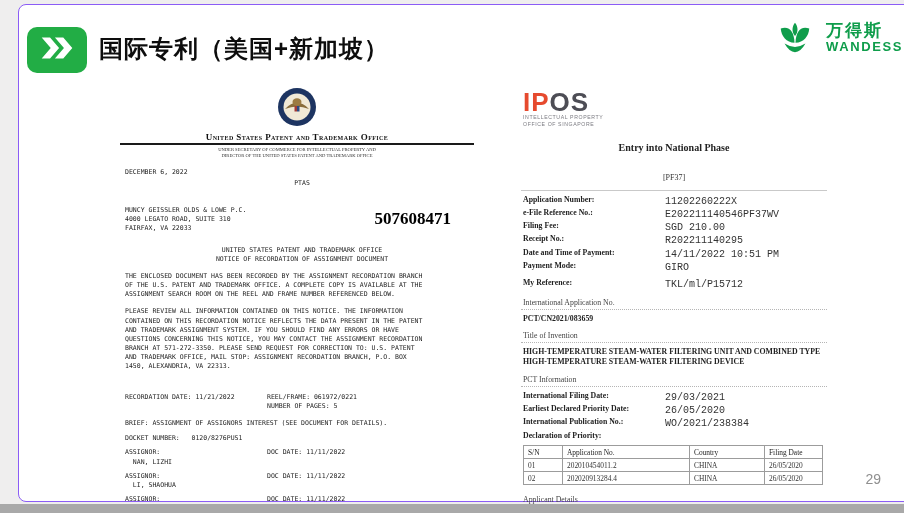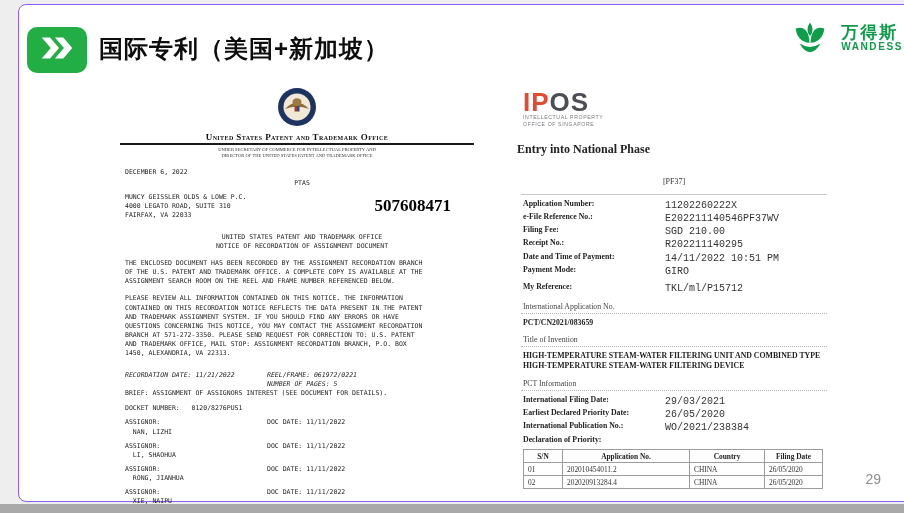--- a/index.html
+++ b/index.html
@@ -10,66 +10,66 @@
   .bottom-bar{position:absolute;left:0;bottom:0;width:904px;height:9px;background:#a9a9a9;}
 
   
   .title-badge{position:absolute;left:8px;top:22px;width:60px;height:46px;background:#22ad45;border-radius:10px;
                display:flex;align-items:center;justify-content:center;}
   .slide-title{position:absolute;left:80px;top:28px;font-size:24px;font-weight:bold;color:#0d0d0d;letter-spacing:1px;}
 
   .brand{position:absolute;right:8px;top:12px;display:flex;align-items:center;gap:12px;}
   .brand-text{display:flex;flex-direction:column;line-height:1.05;}
   .brand-cn{color:#0f9d4b;font-size:17px;font-weight:bold;letter-spacing:2px;}
-  .brand-en{color:#0f9d4b;font-size:10px;font-weight:bold;letter-spacing:1.6px;}
+  .brand-en{color:#0f9d4b;font-size:13px;font-weight:bold;letter-spacing:1.6px;}
 
   
   .uspto{position:absolute;left:90px;top:82px;width:376px;height:412px;color:#222;}
   .uspto .seal-wrap{text-align:center;}
   .uspto-office{font-family:"Liberation Serif",serif;font-variant:small-caps;font-weight:bold;
                 font-size:9px;text-align:center;letter-spacing:.4px;color:#111;margin-top:1px;}
   .uspto-rule{height:2px;background:#1a1a1a;width:94%;margin:1px auto 2px auto;}
   .uspto-sub{font-family:"Liberation Serif",serif;font-size:4.6px;text-align:center;color:#333;line-height:1.25;}
   .mono{font-family:"DejaVu Sans Mono","Liberation Mono",monospace;font-size:6.5px;line-height:1.4;
         color:#1c1c1c;white-space:pre-wrap;}
   .uspto-body{margin-left:16px;margin-right:6px;position:relative;}
   .date-line{margin-top:10px;}
   .ptas-line{text-align:center;margin-top:1px;}
-  .addr-row{position:relative;margin-top:5px;}
+  .addr-row{position:relative;margin-top:18px;}
   .big-number{position:absolute;right:28px;top:3px;font-family:"Liberation Serif",serif;
               font-weight:bold;font-size:17px;color:#000;}
   .center-head{text-align:center;margin-top:13px;}
   .para{margin-top:8px;}
-  .record-row{display:flex;margin-top:13px;font-style:italic;}
+  .record-row{display:flex;margin-top:22px;}
   .record-row .col-l{width:142px;}
   .assign-row{display:flex;margin-top:5px;}
   .assign-row .col-l{width:142px;}
-  .brief-line{}
+  .brief-line{margin-top:8px;}
   .docket-line{margin-top:6px;}
 
   
   .ipos{position:absolute;left:498px;top:80px;width:314px;height:420px;color:#222;
         font-family:"Liberation Serif",serif;}
   .ipos-logo{display:flex;flex-direction:column;margin-left:6px;margin-top:6px;}
   .ipos-letters{font-size:26px;font-weight:bold;letter-spacing:1px;line-height:.9;font-family:"Liberation Sans",sans-serif;}
   .ipos-ip{color:#e64a2e;}
   .ipos-os{color:#4d4d55;}
   .ipos-tag{font-size:5.2px;color:#7a7a80;letter-spacing:.6px;line-height:1.3;font-family:"Liberation Sans",sans-serif;}
-  .ipos-heading{text-align:left;font-weight:bold;font-size:12px;margin-top:14px;color:#222;}
+  .ipos-heading{text-align:center;font-weight:bold;font-size:10px;margin-top:14px;color:#222;}
   .ipos-code{text-align:center;font-size:8px;margin-top:20px;color:#333;}
   .ipos-hr{border-top:1px solid #c9c9c9;margin:8px 4px 4px 4px;}
   .kv{display:flex;margin:0 6px;line-height:1.32;}
   .kv .k{width:142px;font-weight:bold;font-size:7.8px;color:#222;}
   .kv .v{font-size:10px;color:#333;font-family:Liberation Mono, monospace;}
   .section{margin:7px 4px 0 4px;padding:0 2px 2px 2px;font-size:7.8px;color:#444;
            border-bottom:1px dotted #b5b5b5;}
   .ipos-strong{margin:4px 6px 0 6px;font-weight:bold;font-size:7.8px;line-height:1.3;color:#222;}
   .ptable{border-collapse:collapse;margin:4px 6px 0 6px;width:300px;font-size:7.4px;}
   .ptable th,.ptable td{border:1px solid #9c9c9c;padding:1.5px 4px;text-align:left;color:#333;}
-  .ptable th{font-weight:bold;color:#222;text-align:center;}
+  .ptable th{font-weight:normal;color:#222;}
   .col-sn{width:30px;}.col-app{width:118px;}.col-country{width:66px;}
 
   .page-number{position:absolute;right:30px;bottom:14px;font-size:14px;color:#8f8f8f;}
 </style>
 </head>
 <body>
 
 <div class="stage">
   <div class="slide">
 
@@ -251,19 +251,20 @@
           </tr>
           <tr>
             <td>02</td>
             <td>202020913284.4</td>
             <td>CHINA</td>
             <td>26/05/2020</td>
           </tr>
         </tbody>
       </table>
 
+      <div class="section" style="margin-top:10px">Applicant Details</div>
     </div>
 
     <div class="page-number">29</div>
   </div>
 
   <div class="bottom-bar"></div>
 </div>
 
 </body></html>

